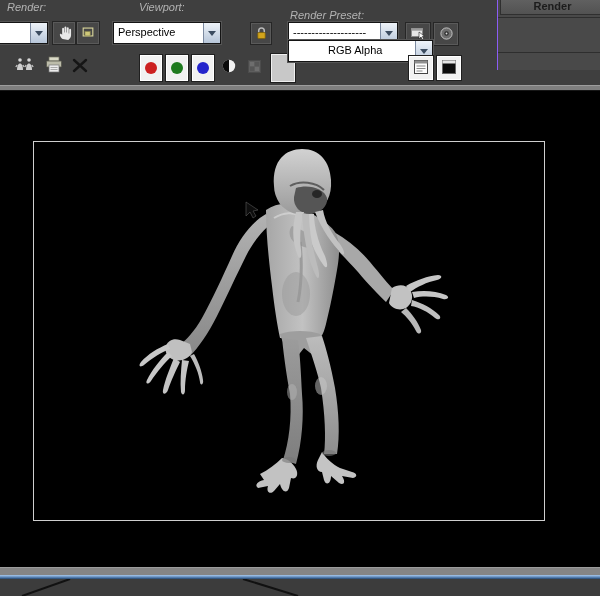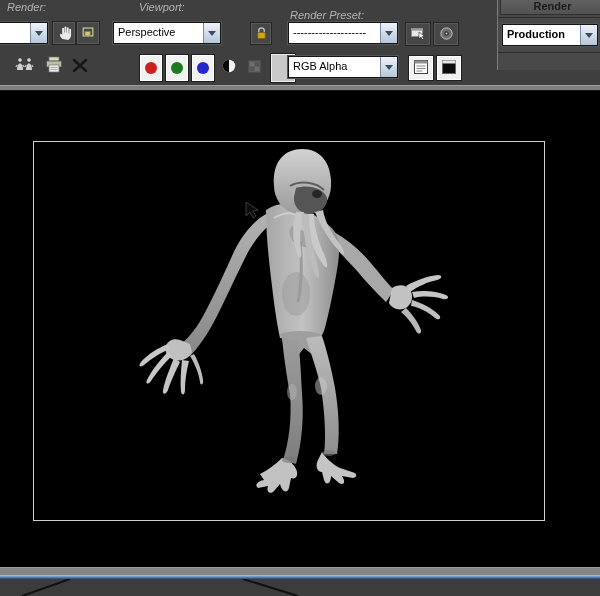--- a/index.html
+++ b/index.html
@@ -134,28 +134,20 @@
       <circle cx="8" cy="8" r="1" fill="#dcdcdc"></circle>
     </svg>
   </span>
 </div>
 
 <div class="right-panel">
   <div class="render-btn">
     <span>Render</span>
   </div>
   <div class="panel-hline" style="top:17px;"></div>
-  <div class="combo" style="left:4px;top:24px;width:94px;">
-    <div class="val">Production</div>
-    <div class="chev">
-      <svg width="8" height="5" viewBox="0 0 8 5">
-          <path d="M0 0 L4 5 L8 0 Z" fill="#3c4c60"></path>
-        </svg>
-    </div>
-  </div>
   <div class="panel-hline" style="top:52px;"></div>
 </div>
 
 <span class="flaticon" style="left:14px;top:56px;width:22px;height:20px;">
   <span>
     <svg width="20" height="18" viewBox="0 0 20 18">
       <circle cx="5" cy="4" r="1.8" fill="#d8d8d8"></circle>
       <path d="M2 14c0-4 1.3-6.5 3-6.5S8 10 8 14z" fill="#d0d0d0"></path>
       <path d="M2.2 9 L0.8 11 M7.8 9 L9.2 11" stroke="#d0d0d0" stroke-width="1.2"></path>
       <circle cx="14" cy="4" r="1.8" fill="#d8d8d8"></circle>
@@ -210,21 +202,21 @@
       <rect x="2" y="2" width="4" height="4" fill="#6e6e6e"></rect>
         <rect x="7" y="7" width="4" height="4" fill="#6e6e6e"></rect>
       <rect x="7" y="2" width="4" height="4" fill="#565656"></rect>
         <rect x="2" y="7" width="4" height="4" fill="#565656"></rect>
     </svg>
   </span>
 </span>
 
 <div class="abs" style="left:270px;top:53px;width:24px;height:28px;background:#c8c8c8;border:1px solid #1f1f1f;box-shadow:inset 0 0 0 1px #efefef;"></div>
 
-<div class="combo" style="left:288px;top:56px;width:108px;">
+<div class="combo" style="left:288px;top:40px;width:108px;padding-left:35px;">
   <div class="val">RGB Alpha</div>
   <div class="chev">
     <svg width="8" height="5" viewBox="0 0 8 5">
         <path d="M0 0 L4 5 L8 0 Z" fill="#3c4c60"></path>
       </svg>
   </div>
 </div>
 
 <div class="wbtn" style="left:408px;top:55px;width:24px;height:24px;">
   <span>

